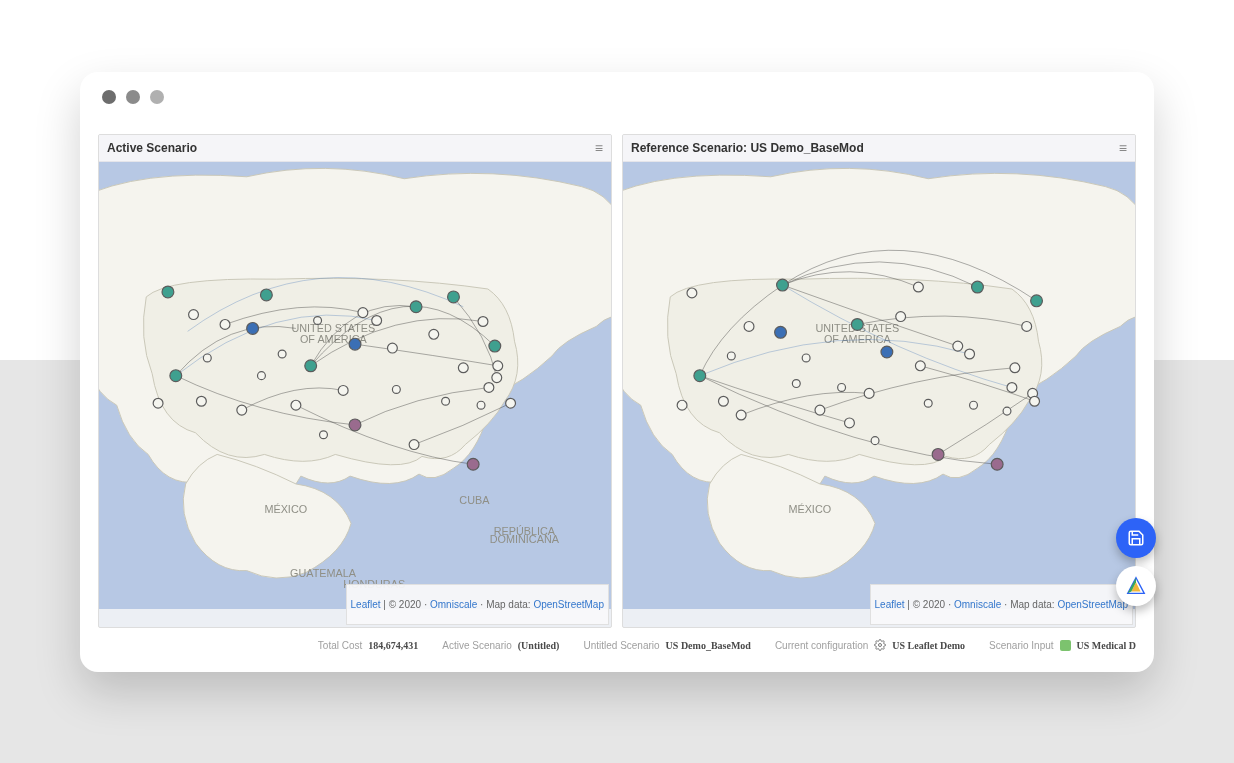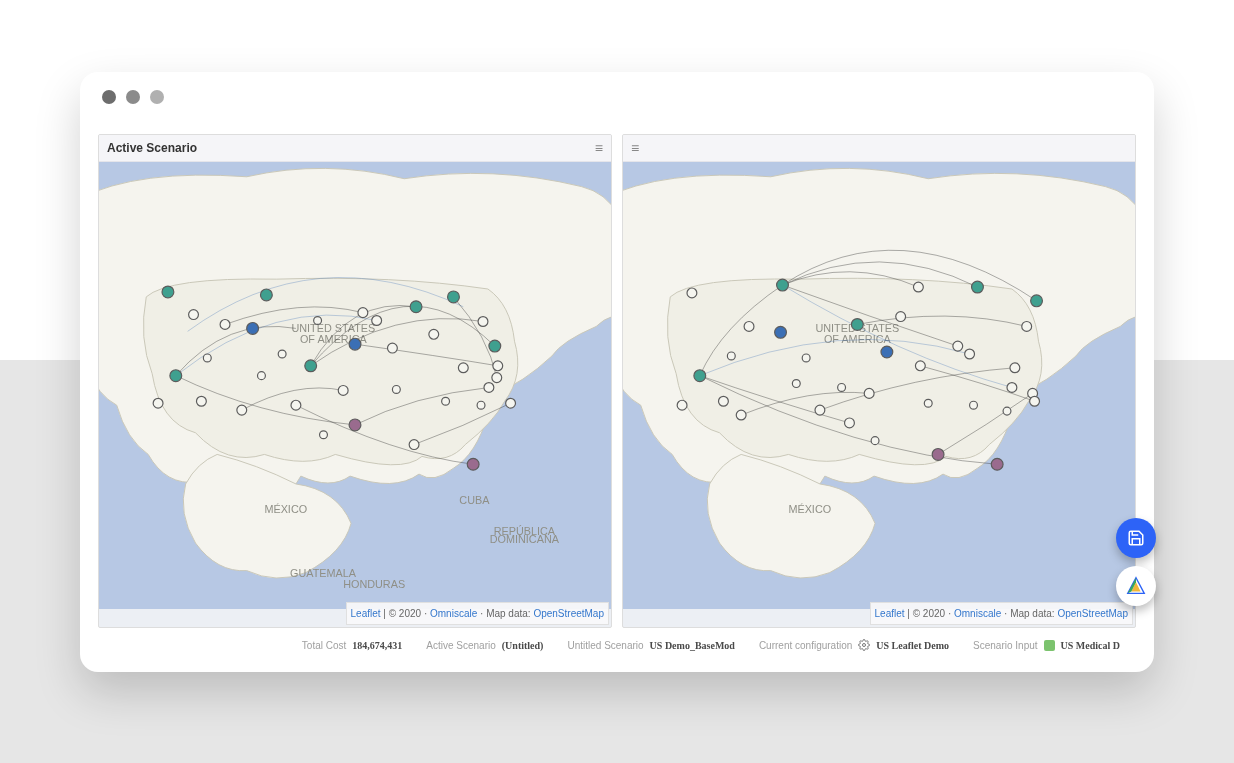--- a/index.html
+++ b/index.html
@@ -14,24 +14,24 @@
   .pane{flex:1;border:1px solid #ddd;border-radius:2px;position:relative;overflow:hidden;background:#eceff4;}
   .pane-header{height:26px;line-height:26px;background:#f5f5f8;border-bottom:1px solid #e5e5ea;padding:0 8px;font-size:12px;color:#333;font-weight:600;display:flex;justify-content:space-between;align-items:center;}
   .pane-menu{font-size:14px;color:#888;cursor:pointer;}
 
   .map{position:absolute;left:0;right:0;top:27px;bottom:18px;background:#b7c8e4;}
   .map svg{width:100%;height:100%;display:block;}
   .zoom{position:absolute;left:8px;top:34px;width:26px;border:1px solid #bbb;border-radius:4px;background:#fff;overflow:hidden;}
   .zoom div{height:24px;line-height:24px;text-align:center;font-size:16px;font-weight:bold;color:#222;cursor:pointer;-webkit-user-select:none;user-select:none;}
   .zoom div:first-child{border-bottom:1px solid #ccc;}
 
-  .attrib{position:absolute;right:2px;bottom:2px;background:rgba(248,248,250,.92);font-size:10px;color:#666;padding:5px 4px;border:1px solid #e0e0e0;}
+  .attrib{position:absolute;right:2px;bottom:2px;background:rgba(248,248,250,.92);font-size:10px;color:#666;padding:14px 4px;border:1px solid #e0e0e0;}
   .attrib a{color:#3477cc;text-decoration:none;}
 
-  .statusbar{position:absolute;left:18px;right:34px;bottom:16px;height:22px;display:flex;align-items:center;justify-content:flex-end;gap:24px;font-size:10px;color:#9a9a9a;overflow:hidden;}
+  .statusbar{position:absolute;left:18px;right:18px;bottom:16px;height:22px;display:flex;align-items:center;justify-content:flex-end;gap:24px;font-size:10px;color:#9a9a9a;overflow:hidden;}
   .statusbar .lbl{color:#a0a0a0;}
   .statusbar .val{color:#4a4a4a;font-weight:600;font-family:Liberation Serif, serif;}
   .statusbar .item{display:flex;gap:6px;align-items:center;white-space:nowrap;}
   .gear{width:12px;height:12px;display:inline-block;}
   .swatch{width:11px;height:11px;background:#7cc36e;border-radius:2px;display:inline-block;}
 
   .fab-col{position:absolute;right:-2px;bottom:66px;display:flex;flex-direction:column;gap:8px;align-items:center;}
   .fab{width:40px;height:40px;border-radius:50%;display:flex;align-items:center;justify-content:center;box-shadow:0 5px 10px rgba(0,0,0,.25);cursor:pointer;}
   .fab.save{background:#2d63f7;color:#fff;}
   .fab.logo{background:#fff;}
@@ -136,20 +136,21 @@
             </g>
           </svg>
         </div>
         <div class="attrib">
           <a>Leaflet</a><span> | © 2020 · </span><a>Omniscale</a><span> · Map data: </span><a>OpenStreetMap</a>
         </div>
       </div>
 
       <div class="pane">
         <div class="pane-header">
+          <span>Reference Scenario: US Demo_BaseMod</span>
           <span class="pane-menu">≡</span>
         </div>
         <div class="zoom">
           <div>+</div>
           <div>−</div>
         </div>
         <div class="map">
           <svg viewBox="0 0 520 460" preserveAspectRatio="xMidYMid slice">
             <rect width="520" height="460" fill="#b7c8e4"></rect>
             <path class="land" d="M-20 40 Q40 10 150 18 Q230 0 310 20 Q400 6 490 28 Q540 40 540 120 L540 160 Q520 155 505 170 Q470 185 460 200 Q430 228 402 238 L395 260 Q383 300 360 314 Q340 330 325 320 Q300 338 255 322 Q235 336 205 322 Q190 350 160 340 Q132 355 100 328 Q68 332 50 300 Q28 285 18 250 Q-20 230 -20 150 Z"></path>

